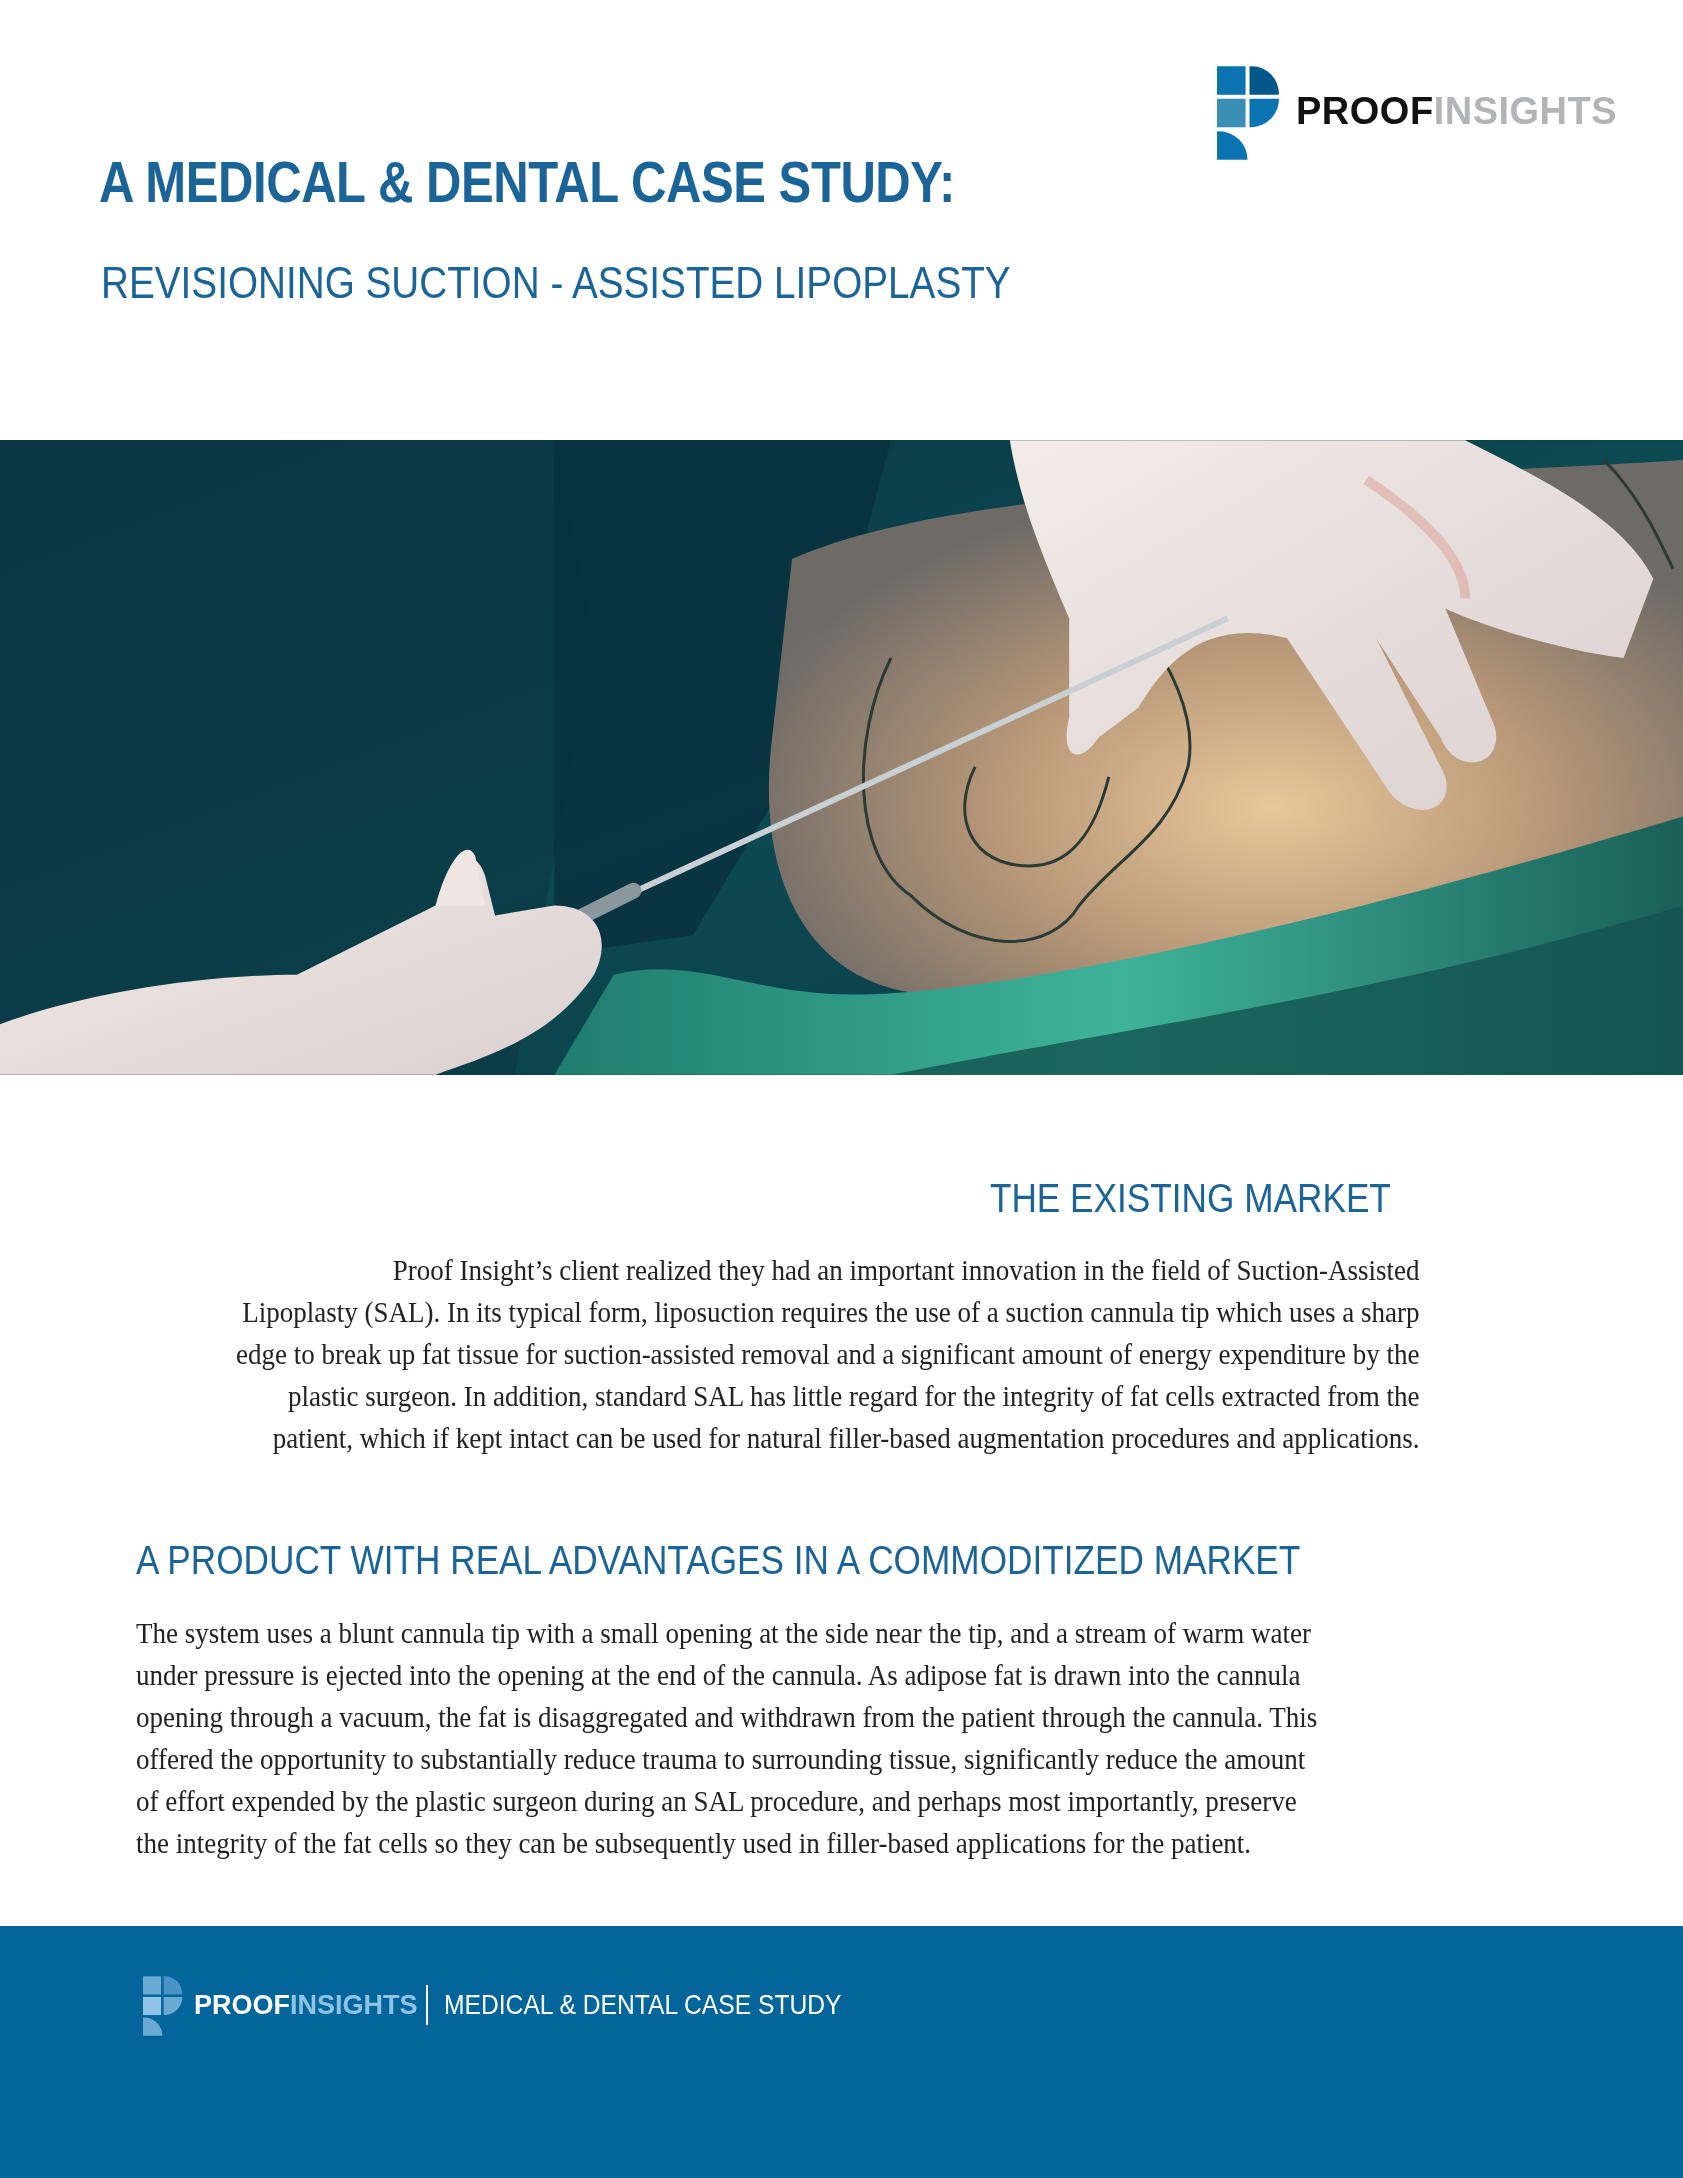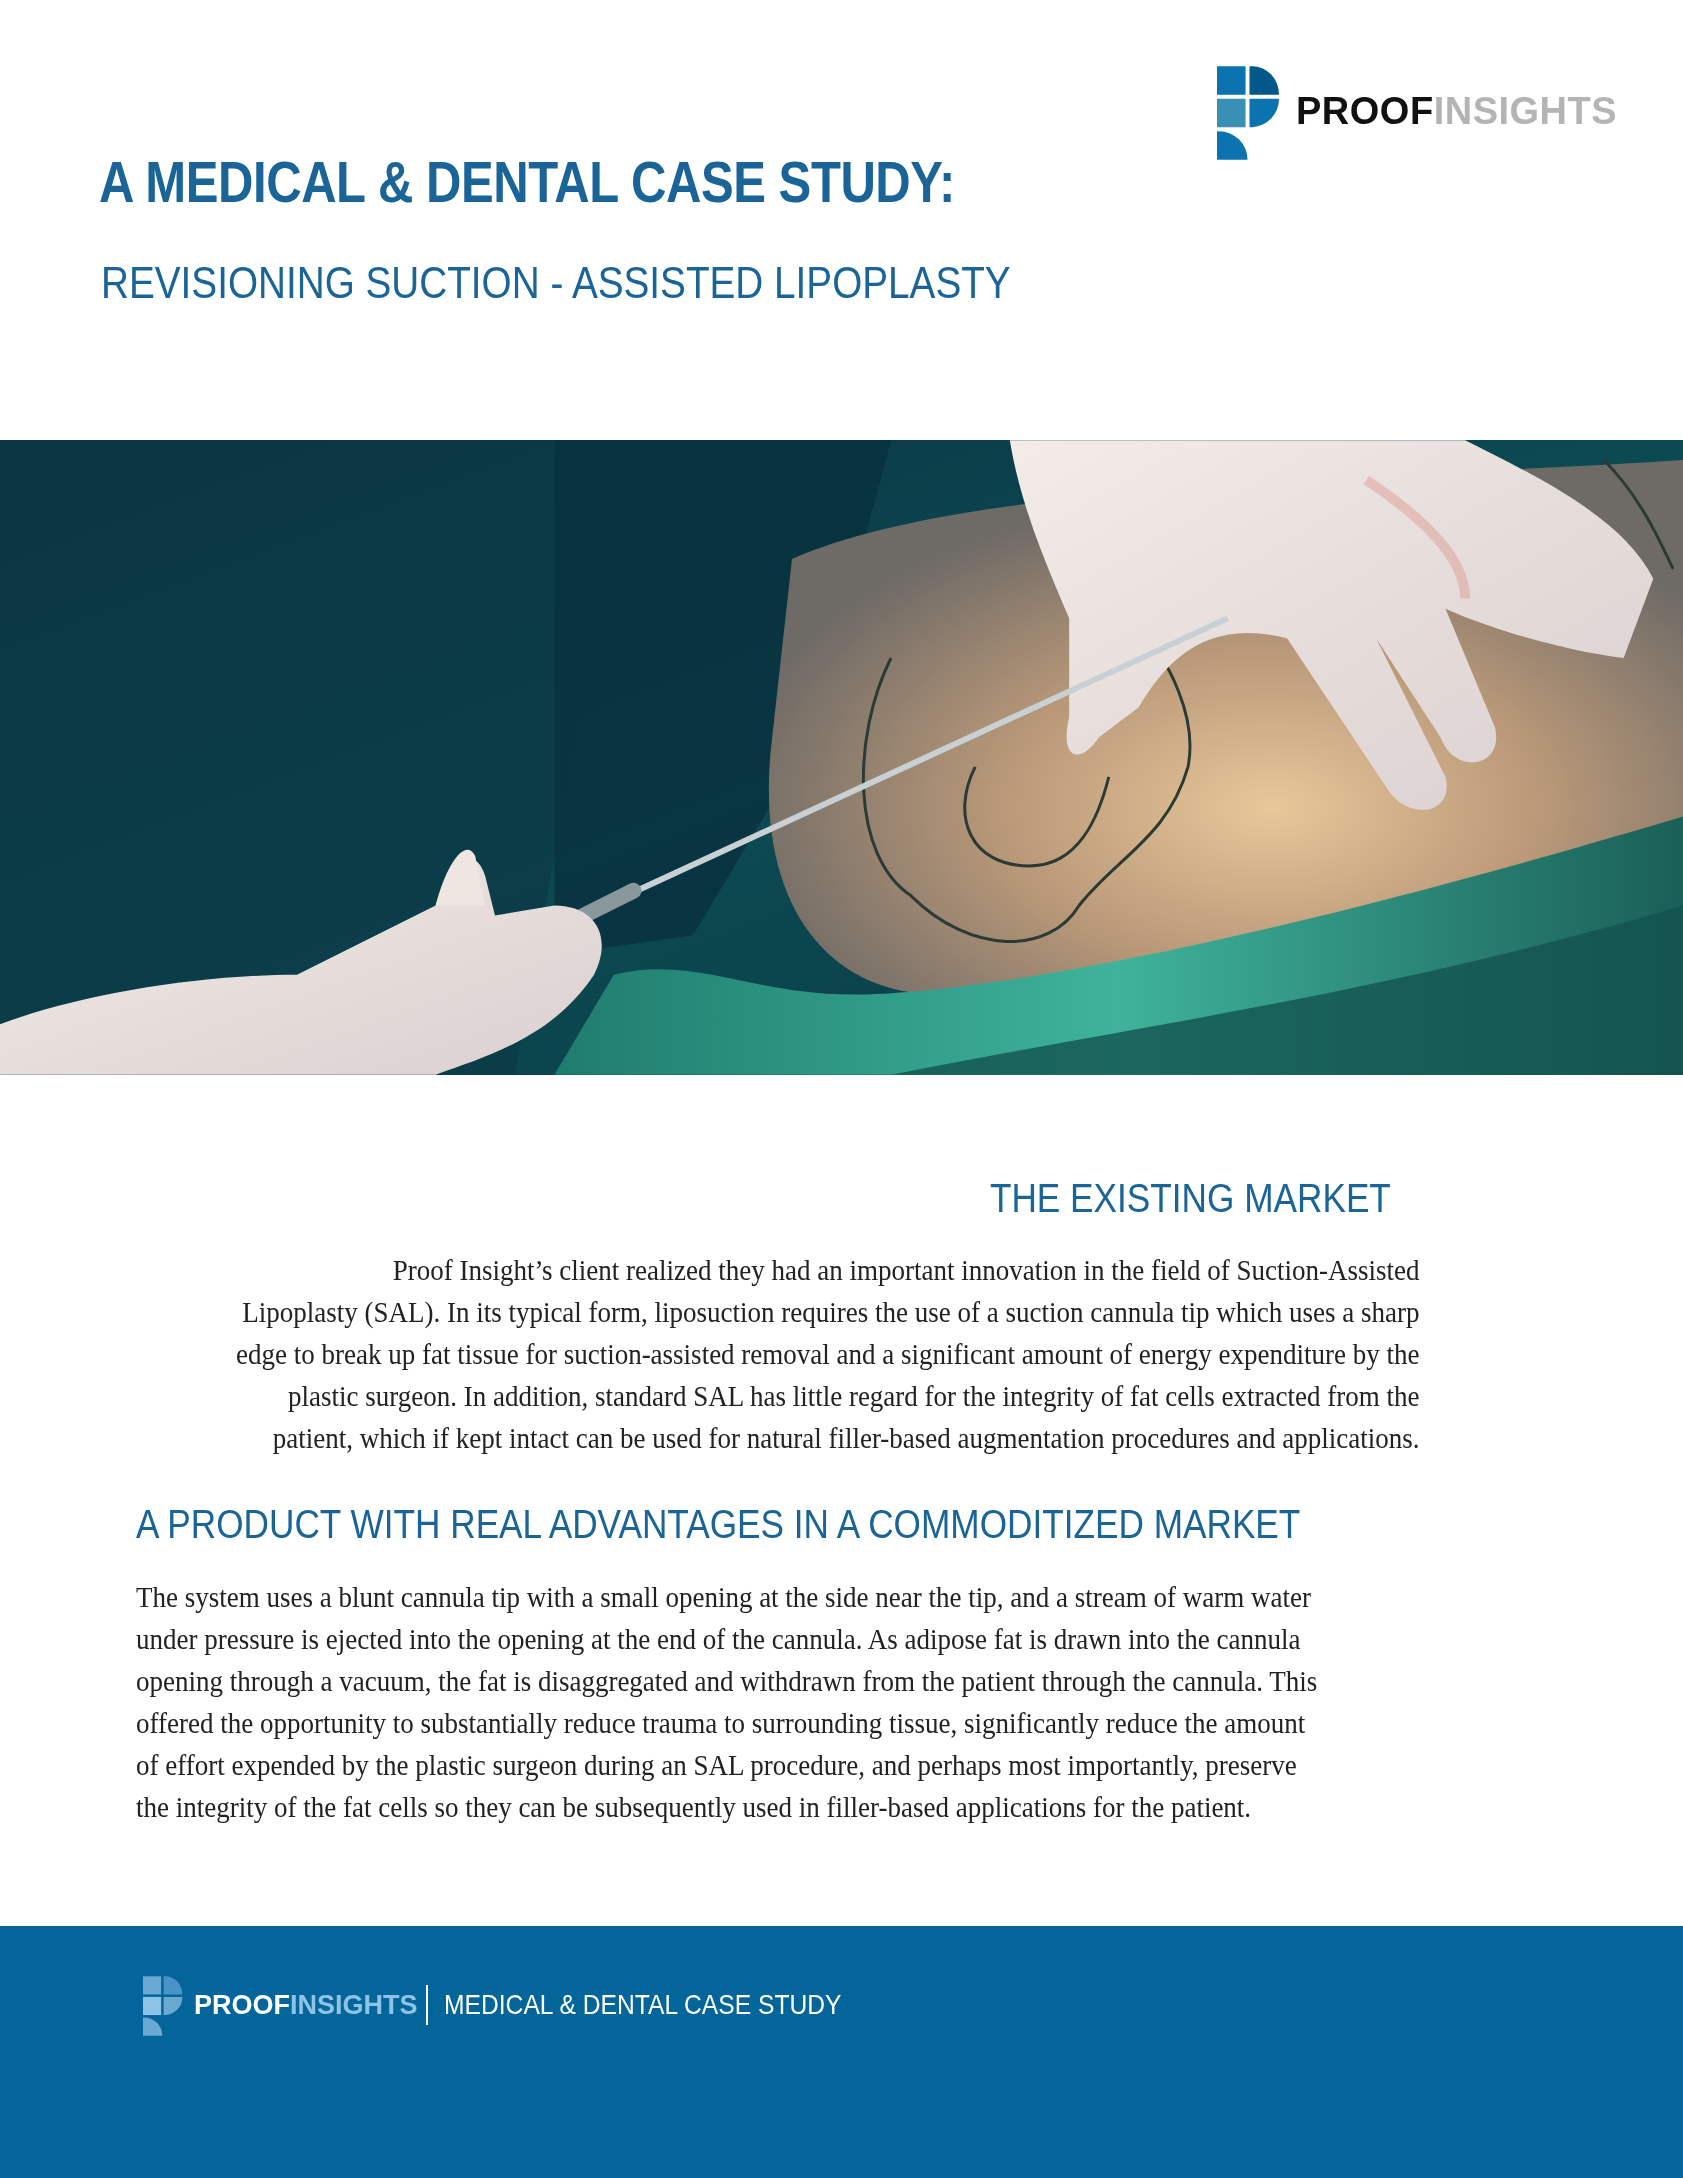--- a/index.html
+++ b/index.html
@@ -47,21 +47,21 @@
     font-family: "Liberation Sans", sans-serif; white-space: nowrap;
     transform: scaleX(0.88); transform-origin: left top; line-height: 1.1;
   }
   .section p {
     margin: 0; color: #222222; font-size: 30px; line-height: 42px;
     font-family: Liberation Serif, serif;
   }
   .section .line { display: block; white-space: nowrap; transform: scaleX(0.9); transform-origin: left top; }
   #sec1 { top: 1176px; text-align: right; }
   #sec1 p { margin-top: 29px; }
-  #sec2 { top: 1502px; }
+  #sec2 { top: 1538px; }
   #sec2 p { margin-top: 30px; }
 
   
   #footer { left: 0; top: 1926px; width: 1683px; height: 252px; background: #03659a; }
   #footer-logo { position: absolute; left: 143px; top: 49px; }
   #footer-wordmark {
     position: absolute; left: 194px; top: 66px;
     font-weight: bold; font-size: 27px; white-space: nowrap; line-height: 1;
     font-family: "Liberation Sans", sans-serif;
   }

